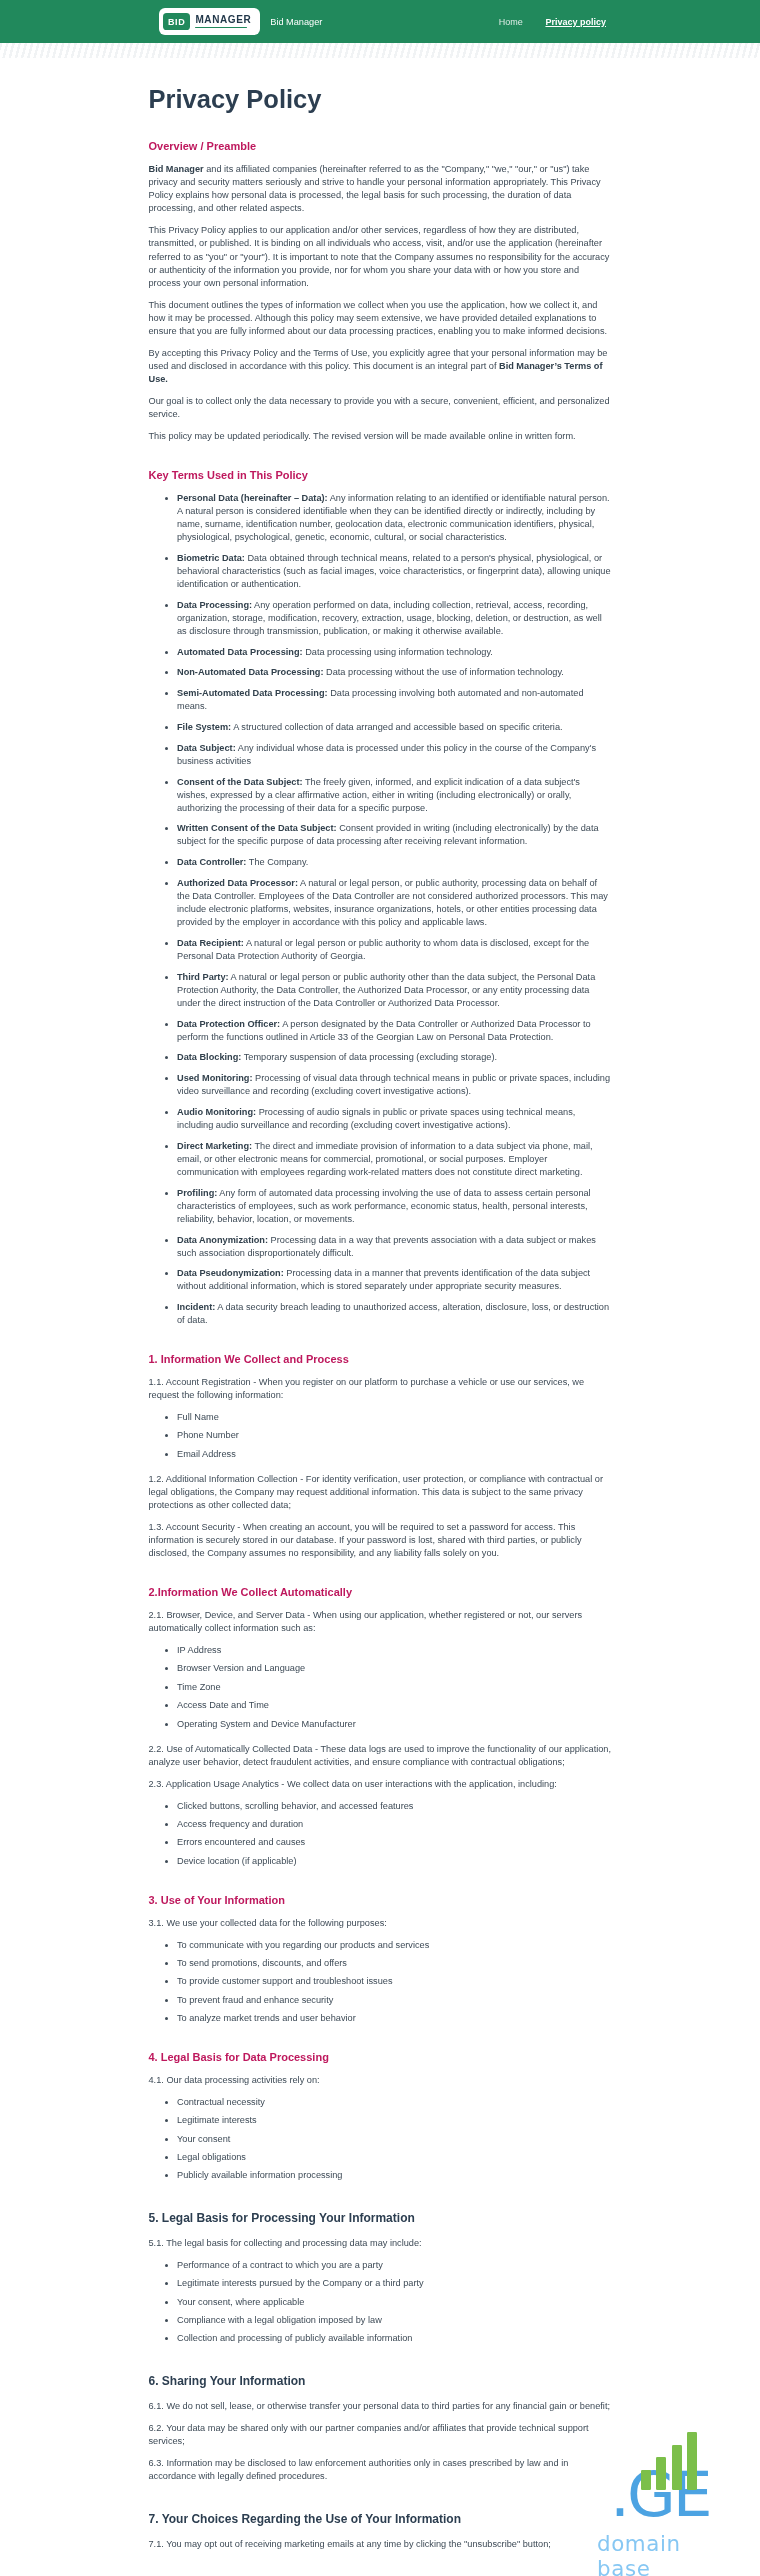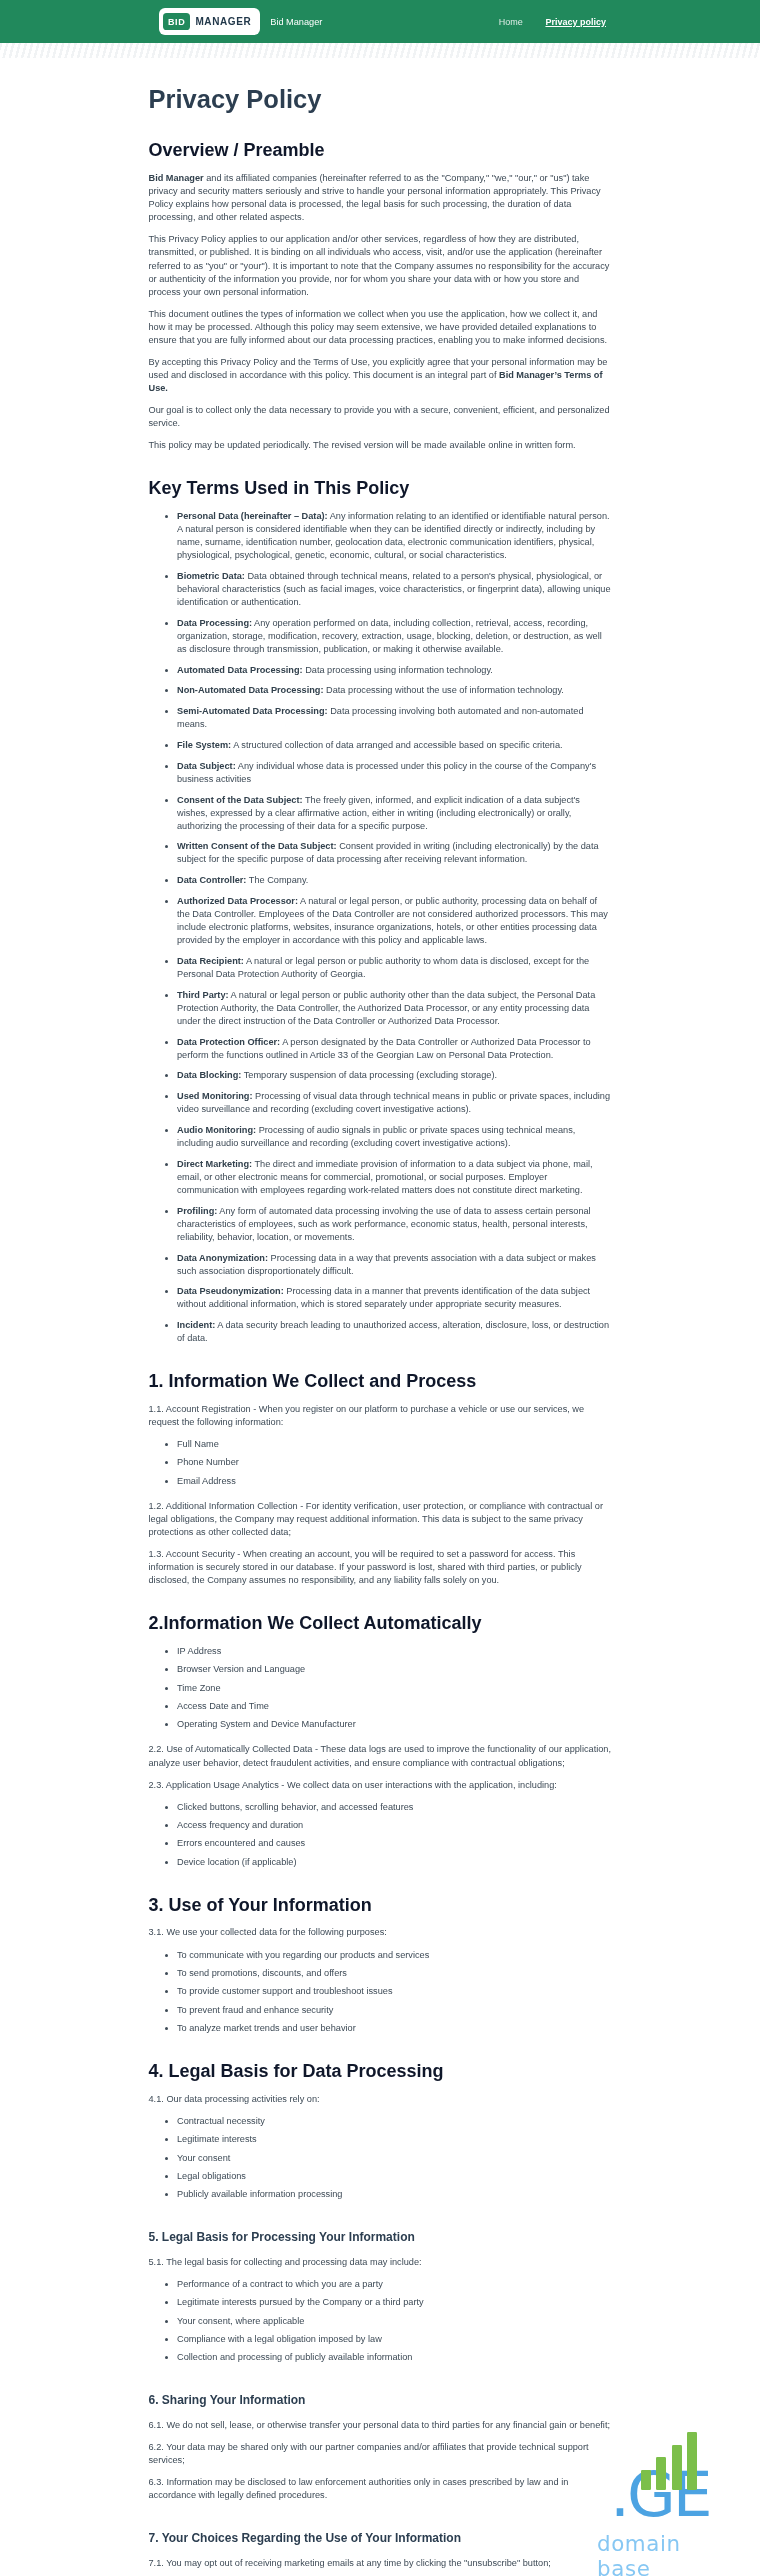--- a/index.html
+++ b/index.html
@@ -7,37 +7,37 @@
   body{font-family:"Liberation Sans",sans-serif;color:#3d4a56;}
   .page{position:relative;width:760px;min-height:2576px;margin:0 auto;background:#fff;overflow:hidden;}
 
   
   .app-header{height:43px;background:#21895c;display:flex;align-items:center;
     padding:0 154px 0 159px;box-sizing:border-box;gap:10.7px;}
   .logo-pill{background:#ffffff;border-radius:6px;height:27px;display:flex;align-items:center;
     padding:3px 8.3px 3px 4.2px;box-sizing:border-box;gap:5.3px;cursor:pointer;}
   .logo-bid{background:#21895c;color:#fff;font-weight:bold;border-radius:3.6px;
     padding:3.6px 4.8px;font-size:9px;letter-spacing:0.6px;}
-  .logo-col{display:flex;flex-direction:row;align-items:flex-start;}
+  .logo-col{display:flex;flex-direction:column;align-items:flex-start;}
   .logo-manager{color:#22384a;font-weight:bold;font-size:10px;letter-spacing:0.6px;line-height:1;}
   .logo-underline{display:block;height:1.8px;background:#21895c;border-radius:1.2px;margin-top:1.8px;width:92%;}
   .brand{color:#ffffff;font-size:9.2px;}
   .main-nav{margin-left:auto;display:flex;gap:22.6px;align-items:center;}
   .nav-link{color:rgba(255,255,255,.85);font-size:9px;text-decoration:none;cursor:pointer;}
   .nav-link.active{color:#ffffff;font-weight:bold;text-decoration:underline;}
 
   
   .pattern-strip{height:15.4px;
     background:repeating-linear-gradient(105deg,#eceff1 0 2.4px,#ffffff 2.4px 6px);
     opacity:.75;}
 
   
   .content{width:463px;margin:0 auto;padding:20px 0 18px;}
   h1.page-title{font-size:25.5px;color:#2c3e50;margin:7.1px 0 24px;font-weight:bold;}
-  h2.major{font-size:18px;color:#0f172a;margin:26px 0 10.7px;font-weight:bold;}
+  h2.major{font-size:11px;color:#be185d;margin:26px 0 10.7px;font-weight:bold;}
   h2.sec{font-size:12px;color:#2c3e50;margin:28.5px 0 12px;font-weight:bold;}
   .content p{margin:0 0 9px;line-height:1.42;font-size:9.2px;}
   .content ul{margin:8.3px 0 12px;padding-left:28.5px;}
   .content li{margin-bottom:5.3px;line-height:1.42;font-size:9.2px;}
   #keyterms-list li{margin-bottom:7.7px;}
   .content strong{color:#32414d;}
 
   
   .watermark{position:absolute;left:597px;top:2432px;width:134px;}
   .wm-bars{position:absolute;left:44px;top:0;display:flex;align-items:flex-end;gap:5.3px;height:58px;z-index:2;}
@@ -121,20 +121,21 @@
           <ul>
             <li>Full Name</li>
             <li>Phone Number</li>
             <li>Email Address</li>
           </ul>
           <p>1.2. Additional Information Collection - For identity verification, user protection, or compliance with contractual or legal obligations, the Company may request additional information. This data is subject to the same privacy protections as other collected data;</p>
           <p>1.3. Account Security - When creating an account, you will be required to set a password for access. This information is securely stored in our database. If your password is lost, shared with third parties, or publicly disclosed, the Company assumes no responsibility, and any liability falls solely on you.</p>
         </section>
         <section>
           <h2 class="major">2.Information We Collect Automatically</h2>
+          <p>2.1. Browser, Device, and Server Data - When using our application, whether registered or not, our servers automatically collect information such as:</p>
           <ul>
             <li>IP Address</li>
             <li>Browser Version and Language</li>
             <li>Time Zone</li>
             <li>Access Date and Time</li>
             <li>Operating System and Device Manufacturer</li>
           </ul>
           <p>2.2. Use of Automatically Collected Data - These data logs are used to improve the functionality of our application, analyze user behavior, detect fraudulent activities, and ensure compliance with contractual obligations;</p>
           <p>2.3. Application Usage Analytics - We collect data on user interactions with the application, including:</p>
           <ul>

